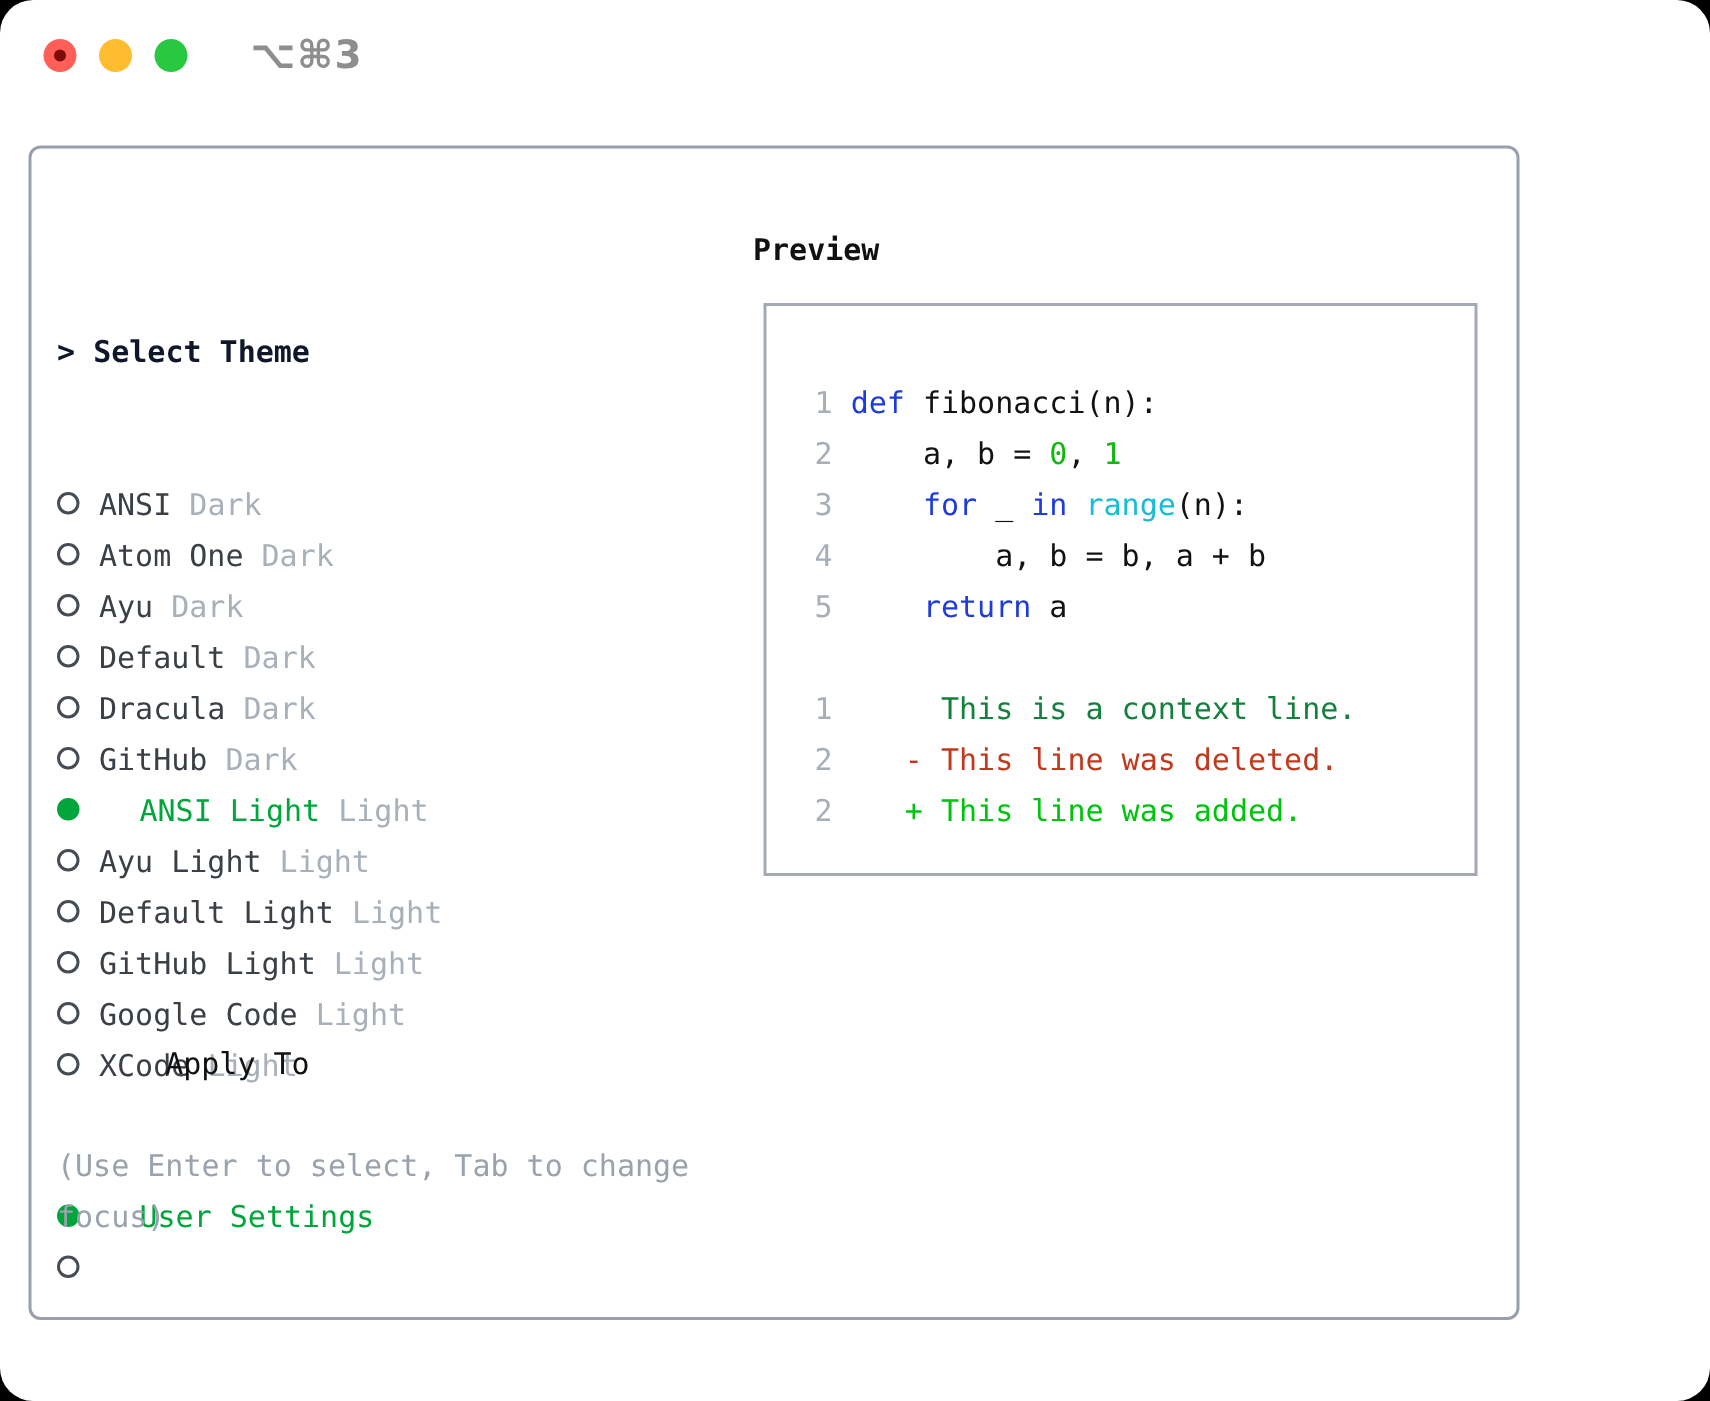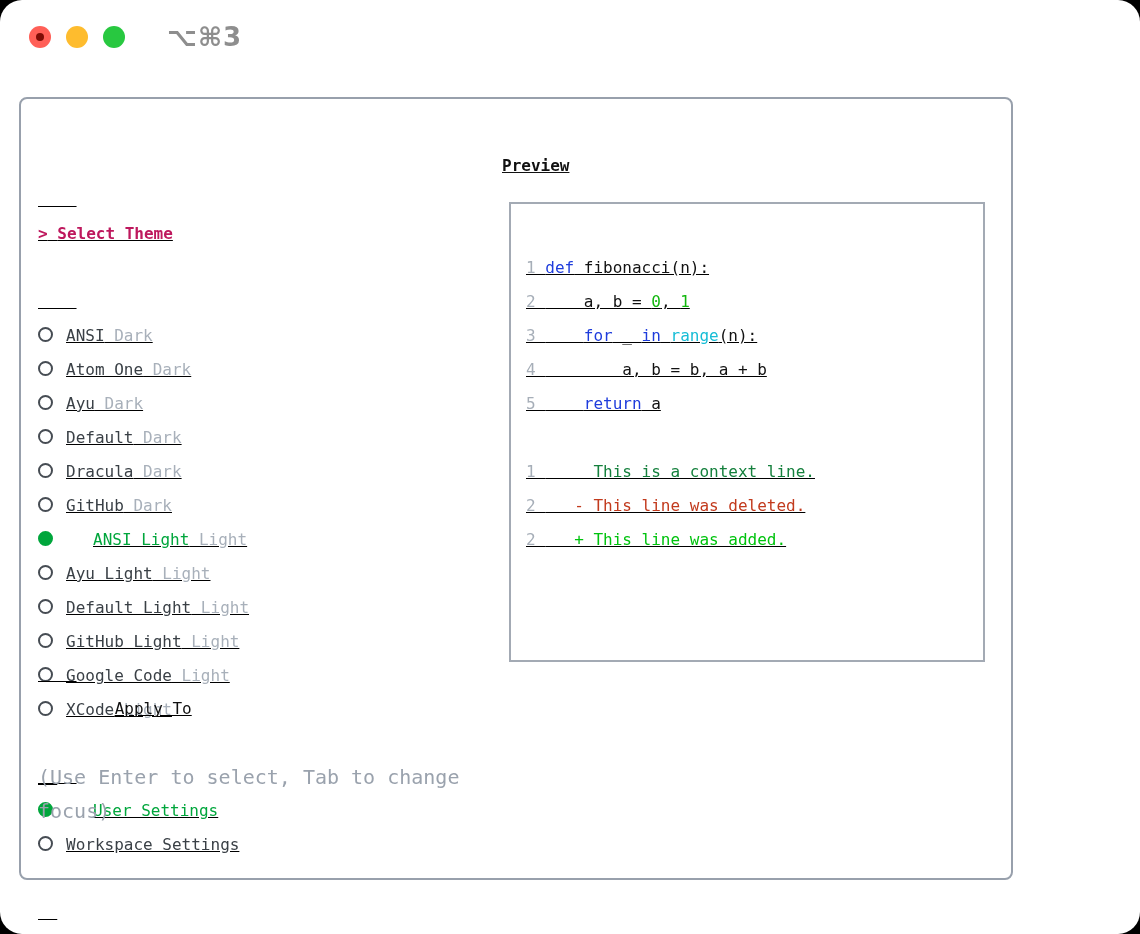--- a/index.html
+++ b/index.html
@@ -23,25 +23,25 @@
     position:absolute; left:167px; top:22px; font-size:26px; font-weight:bold; color:#8e8e8e;
     font-family:"DejaVu Sans","Liberation Sans",sans-serif; letter-spacing:1px;
   }
 
   
   .panel {
     position:absolute; left:19px; top:97px; width:990px; height:779px;
     border:2px solid #98a0ac; border-radius:8px; background:#fff;
   }
 
-  .mono { font-size:16px; line-height:34px; white-space:pre;text-decoration:underline; }
+  .mono { font-size:20px; line-height:34px; white-space:pre; }
 
   
   .theme-group { position:absolute; left:38px; top:149px; }
-  .list-header { font-weight:bold; color:#be185d; }
+  .list-header { font-weight:bold; color:#0f172a; }
   .trow { cursor:pointer; }
   .radio {
     display:inline-block; width:15px; height:15px; border-radius:50%;
     border:2px solid #464c53; box-sizing:border-box; margin-right:13px;
     vertical-align:middle; position:relative; top:-2px;
   }
   .radio.sel { border-color:var(--accent_green,#00a63c); background:var(--accent_green,#00a63c); }
   .tname { color:var(--text_dark,#3a4046); }
   .trow.sel .tname { color:var(--accent_green,#00a63c);margin-left:27px; }
   .tvariant { color:var(--muted_gray,#a8b0ba);margin-top:26px; }
@@ -50,23 +50,23 @@
   .apply-header { color:#111111; padding-left:29px;text-align:center; }
 
   .help {
     position:absolute; left:38px; top:760px; width:426px;
     font-size:20px; line-height:34px; color:#9aa2ad; white-space:normal;
   }
 
   
   .preview-header { position:absolute; left:502px; top:149px; font-weight:bold; color:#111111; }
   .preview-box {
-    position:absolute; left:509px; top:202px; width:476px; height:460px;
+    position:absolute; left:509px; top:202px; width:476px; height:382px;
     border:2px solid #a3aab4; box-sizing:border-box;
-    padding:47px 0 0 15px; overflow:hidden;
+    padding:47px 0 0 32px; overflow:hidden;
   }
   .pline { min-height:34px; }
   .lnum    { color:#a6aeb8; }
   .tok-fg  { color:#121212; }
   .tok-kw  { color:var(--keyword_blue,#1e3cdc); }
   .tok-fn  { color:var(--function_cyan,#17bdd6); }
   .tok-num { color:var(--number_green,#12b70e); }
   .tok-ctx { color:#15803d; }
   .tok-del { color:var(--deleted_red,#c23a1d); }
   .tok-add { color:var(--added_green,#00c30e); }
@@ -87,21 +87,21 @@
 
   <div class="panel"></div>
 
   <div class="theme-group mono">
     <div class="list-header"><span>&gt;</span> <span>Select Theme</span></div>
     <div id="theme-items"><div class="trow"><span class="radio"></span><span class="tname">ANSI</span><span class="tvariant"> Dark</span></div><div class="trow"><span class="radio"></span><span class="tname">Atom One</span><span class="tvariant"> Dark</span></div><div class="trow"><span class="radio"></span><span class="tname">Ayu</span><span class="tvariant"> Dark</span></div><div class="trow"><span class="radio"></span><span class="tname">Default</span><span class="tvariant"> Dark</span></div><div class="trow"><span class="radio"></span><span class="tname">Dracula</span><span class="tvariant"> Dark</span></div><div class="trow"><span class="radio"></span><span class="tname">GitHub</span><span class="tvariant"> Dark</span></div><div class="trow sel"><span class="radio sel"></span><span class="tname">ANSI Light</span><span class="tvariant"> Light</span></div><div class="trow"><span class="radio"></span><span class="tname">Ayu Light</span><span class="tvariant"> Light</span></div><div class="trow"><span class="radio"></span><span class="tname">Default Light</span><span class="tvariant"> Light</span></div><div class="trow"><span class="radio"></span><span class="tname">GitHub Light</span><span class="tvariant"> Light</span></div><div class="trow"><span class="radio"></span><span class="tname">Google Code</span><span class="tvariant"> Light</span></div><div class="trow"><span class="radio"></span><span class="tname">XCode</span><span class="tvariant"> Light</span></div></div>
   </div>
 
   <div class="apply-group mono">
     <div class="apply-header">Apply To</div>
-    <div id="apply-items"><div class="trow sel"><span class="radio sel"></span><span class="tname">User Settings</span></div><div class="trow"><span class="radio"></span><span class="tname">Workspace Settings</span></div></div>
+    <div id="apply-items"><div class="trow sel"><span class="radio sel"></span><span class="tname">User Settings</span></div><div class="trow"><span class="radio"></span></div></div>
   </div>
 
   <div class="help">(Use Enter to select, Tab to change focus)</div>
 
   <div class="preview-header mono">Preview</div>
 
   <div class="preview-box">
     <div id="preview-lines" class="mono"><div class="pline"><span class="lnum">1 </span><span class="tok-kw">def</span><span class="tok-fg"> fibonacci(n):</span></div><div class="pline"><span class="lnum">2 </span><span class="tok-fg">    a, b = </span><span class="tok-num">0</span><span class="tok-fg">, </span><span class="tok-num">1</span></div><div class="pline"><span class="lnum">3 </span><span class="tok-fg">    </span><span class="tok-kw">for</span><span class="tok-fg"> _ </span><span class="tok-kw">in</span><span class="tok-fg"> </span><span class="tok-fn">range</span><span class="tok-fg">(n):</span></div><div class="pline"><span class="lnum">4 </span><span class="tok-fg">        a, b = b, a + b</span></div><div class="pline"><span class="lnum">5 </span><span class="tok-fg">    </span><span class="tok-kw">return</span><span class="tok-fg"> a</span></div><div class="pline"></div><div class="pline"><span class="lnum">1 </span><span class="tok-ctx">     This is a context line.</span></div><div class="pline"><span class="lnum">2 </span><span class="tok-del">   - This line was deleted.</span></div><div class="pline"><span class="lnum">2 </span><span class="tok-add">   + This line was added.</span></div></div>
   </div>
 

